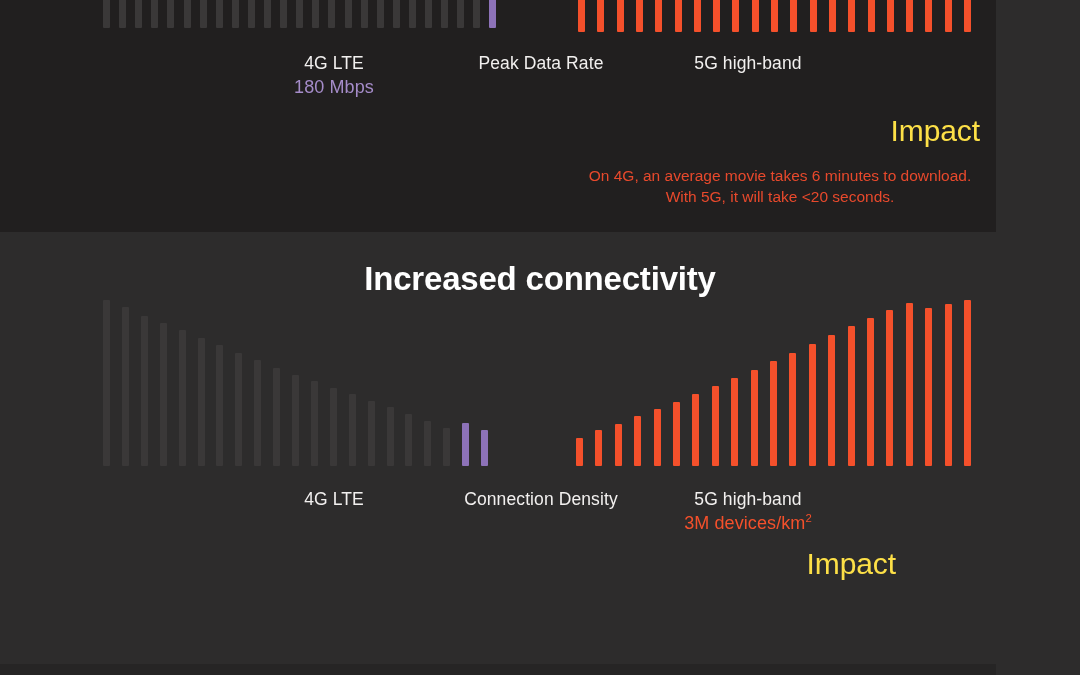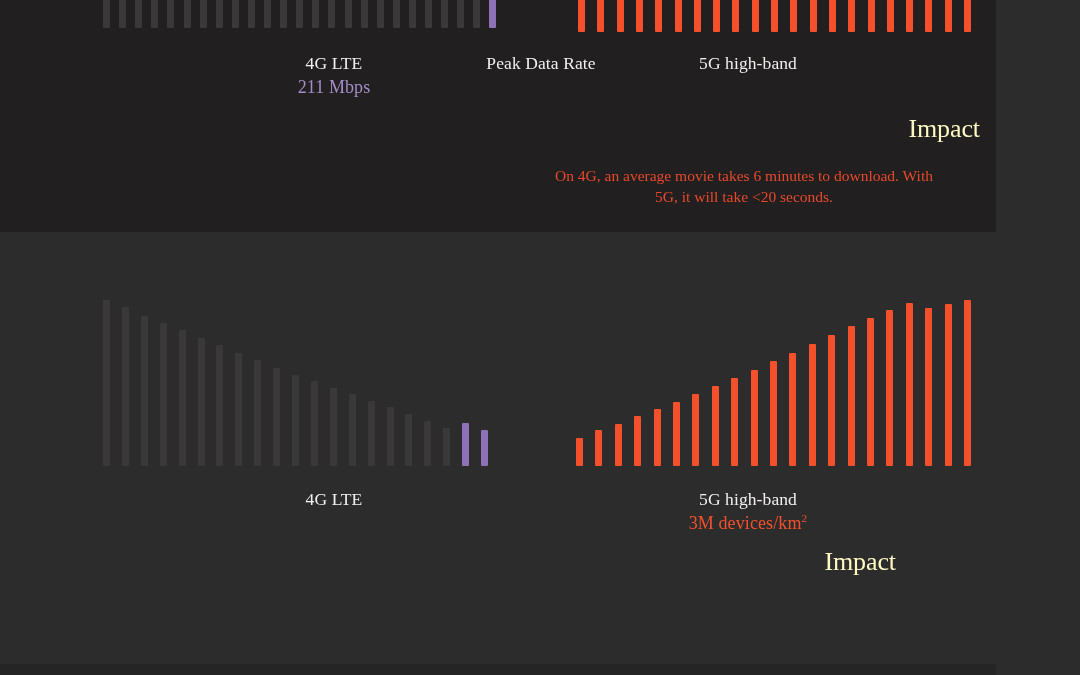--- a/index.html
+++ b/index.html
@@ -5,21 +5,21 @@
   html, body {
     margin: 0;
     padding: 0;
     background: #2d2c2c;
   }
   #page {
     position: relative;
     width: 996px;
     height: 675px;
     overflow: hidden;
-    font-family: Liberation Serif, serif;
+    font-family: Liberation Sans, sans-serif;
     background: #2d2c2c;
   }
 
   
   .panel {
     position: absolute;
     left: 0;
     width: 1080px;
   }
   #panel-speed {
@@ -134,34 +134,34 @@
     width: 1080px;
     text-align: center;
     font-size: 16.5px;
     color: #ece9e7;
     line-height: 21px;
   }
 
   
   .impact-title {
     position: absolute;
-    font-size: 26px;
-    color: #fef9c3;
+    font-size: 30px;
+    color: #fde047;
     text-align: right;
     letter-spacing: -.1px;
   }
   .impact-body {
     position: absolute;
     font-size: 15.5px;
     color: #e8492c;
     text-align: center;
     line-height: 21px;
   }
   #impact-speed-title { right: 100px; top: 114px; }
-  #impact-speed-body  { left: 544px;  top: 165px; width: 400px; text-align: center; }
+  #impact-speed-body  { left: 580px;  top: 165px; width: 400px; text-align: center; }
   #impact-conn-title  { right: 100px; top: 547px; }
   #impact-conn-body   { left: 580px;  top: 597px; width: 400px; }
 </style>
 </head>
 <body>
 
 <div id="page">
 
   <div class="panel" id="panel-speed">
 
@@ -210,32 +210,33 @@
         <div class="bar orange" style="left: 270.2px; width: 7px; height: 42px;"></div>
         <div class="bar orange" style="left: 289.5px; width: 7px; height: 42px;"></div>
         <div class="bar orange" style="left: 308.8px; width: 7px; height: 42px;"></div>
         <div class="bar orange" style="left: 328.1px; width: 7px; height: 42px;"></div>
         <div class="bar orange" style="left: 347.4px; width: 7px; height: 42px;"></div>
         <div class="bar orange" style="left: 366.7px; width: 7px; height: 42px;"></div>
         <div class="bar orange" style="left: 386px; width: 7px; height: 42px;"></div>
       </div>
 
     <div class="axis-label" id="lbl-speed-lte">4G LTE</div>
-    <div class="axis-value lte" id="val-speed-lte">211 Mbps</div>
+    <div class="axis-value lte" id="val-speed-lte">180 Mbps</div>
 
     <div class="axis-label" id="lbl-speed-metric">Peak Data Rate</div>
 
     <div class="axis-label" id="lbl-speed-5g">5G high-band</div>
 
     <div class="impact-title" id="impact-speed-title">Impact</div>
     <div class="impact-body" id="impact-speed-body">On 4G, an average movie takes 6 minutes to download. With 5G, it will take &lt;20 seconds.</div>
   </div>
 
   <div class="panel" id="panel-connectivity"></div>
 
+  <div id="conn-title">Increased connectivity</div>
 
   <div class="chart" id="chart-conn-lte">
       <div class="bar gray" style="left: 0px; width: 7px; height: 166px;"></div>
       <div class="bar gray" style="left: 18.9px; width: 7px; height: 159px;"></div>
       <div class="bar gray" style="left: 37.8px; width: 7px; height: 150px;"></div>
       <div class="bar gray" style="left: 56.7px; width: 7px; height: 143px;"></div>
       <div class="bar gray" style="left: 75.6px; width: 7px; height: 136px;"></div>
       <div class="bar gray" style="left: 94.5px; width: 7px; height: 128px;"></div>
       <div class="bar gray" style="left: 113.4px; width: 7px; height: 121px;"></div>
       <div class="bar gray" style="left: 132.3px; width: 7px; height: 113px;"></div>
@@ -272,20 +273,21 @@
       <div class="bar orange" style="left: 291px; width: 7px; height: 148px;"></div>
       <div class="bar orange" style="left: 310.4px; width: 7px; height: 156px;"></div>
       <div class="bar orange" style="left: 329.8px; width: 7px; height: 163px;"></div>
       <div class="bar orange" style="left: 349.2px; width: 7px; height: 158px;"></div>
       <div class="bar orange" style="left: 368.6px; width: 7px; height: 162px;"></div>
       <div class="bar orange" style="left: 388px; width: 7px; height: 166px;"></div>
     </div>
 
   <div class="axis-label" id="lbl-conn-lte">4G LTE</div>
 
+  <div class="axis-label" id="lbl-conn-metric">Connection Density</div>
 
   <div class="axis-label" id="lbl-conn-5g">5G high-band</div>
   <div class="axis-value g5" id="val-conn-5g"><span>3M devices/km</span><sup>2</sup></div>
 
   <div class="impact-title" id="impact-conn-title">Impact</div>
 
   <div class="panel" id="panel-footer"></div>
 </div>
 
 </body></html>

